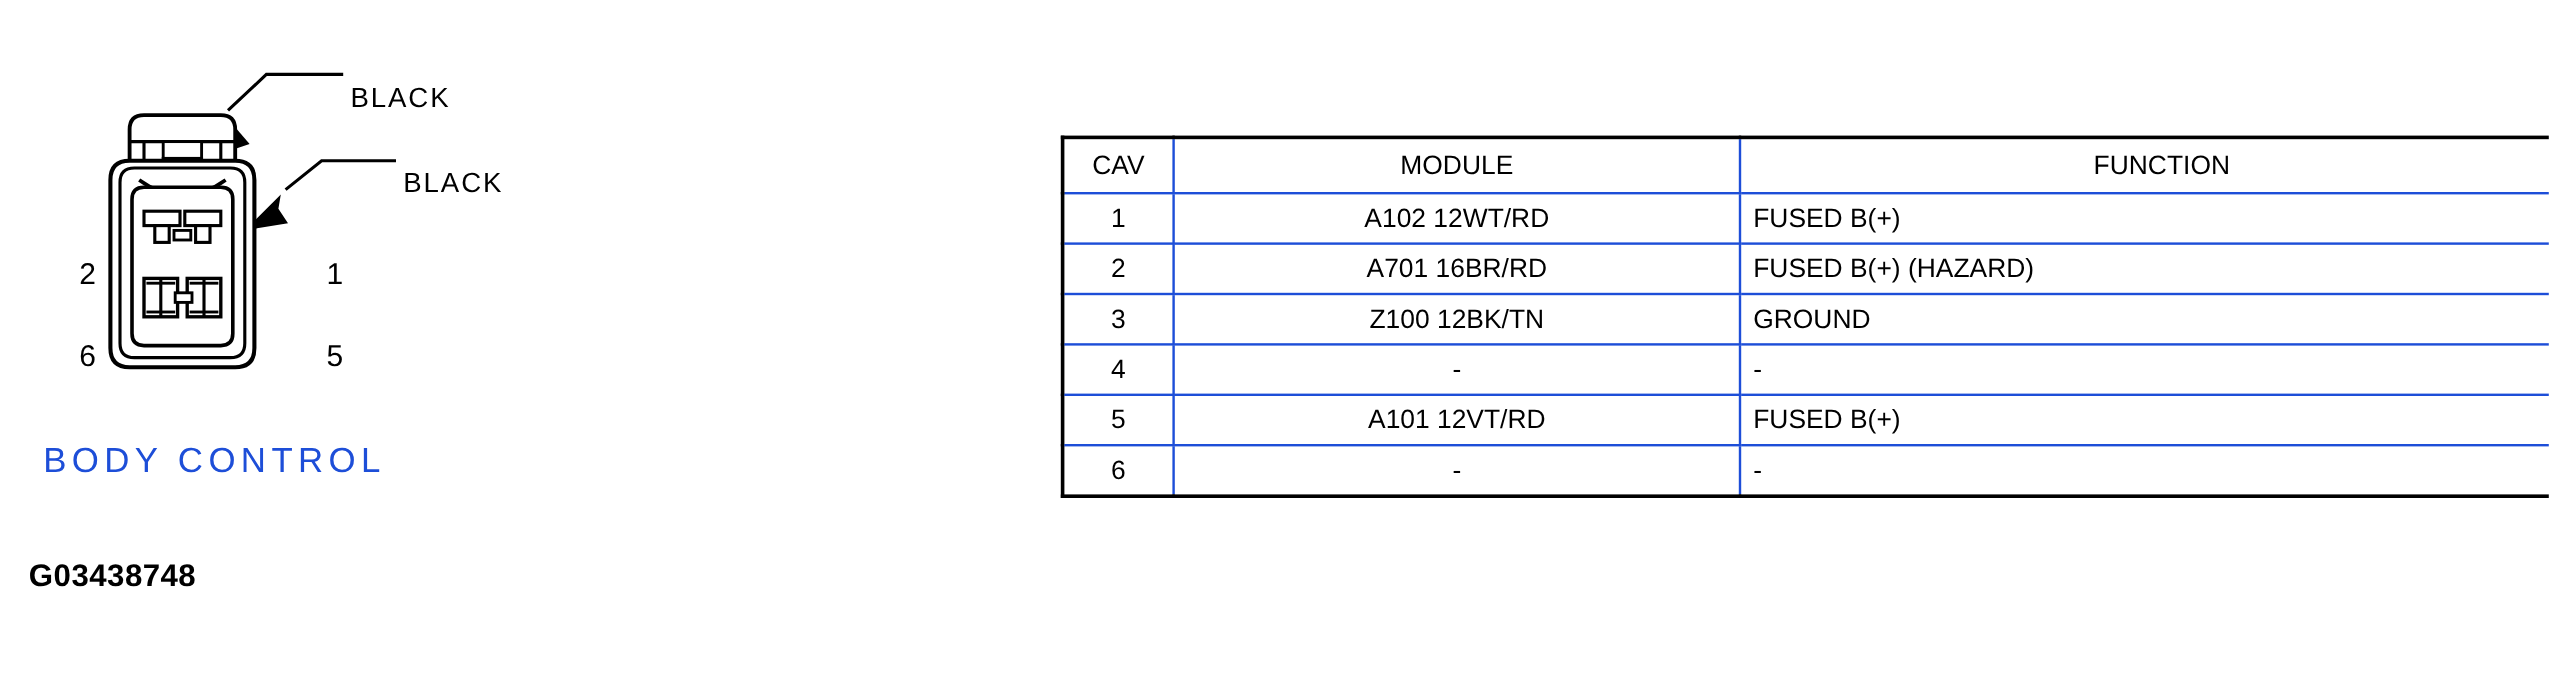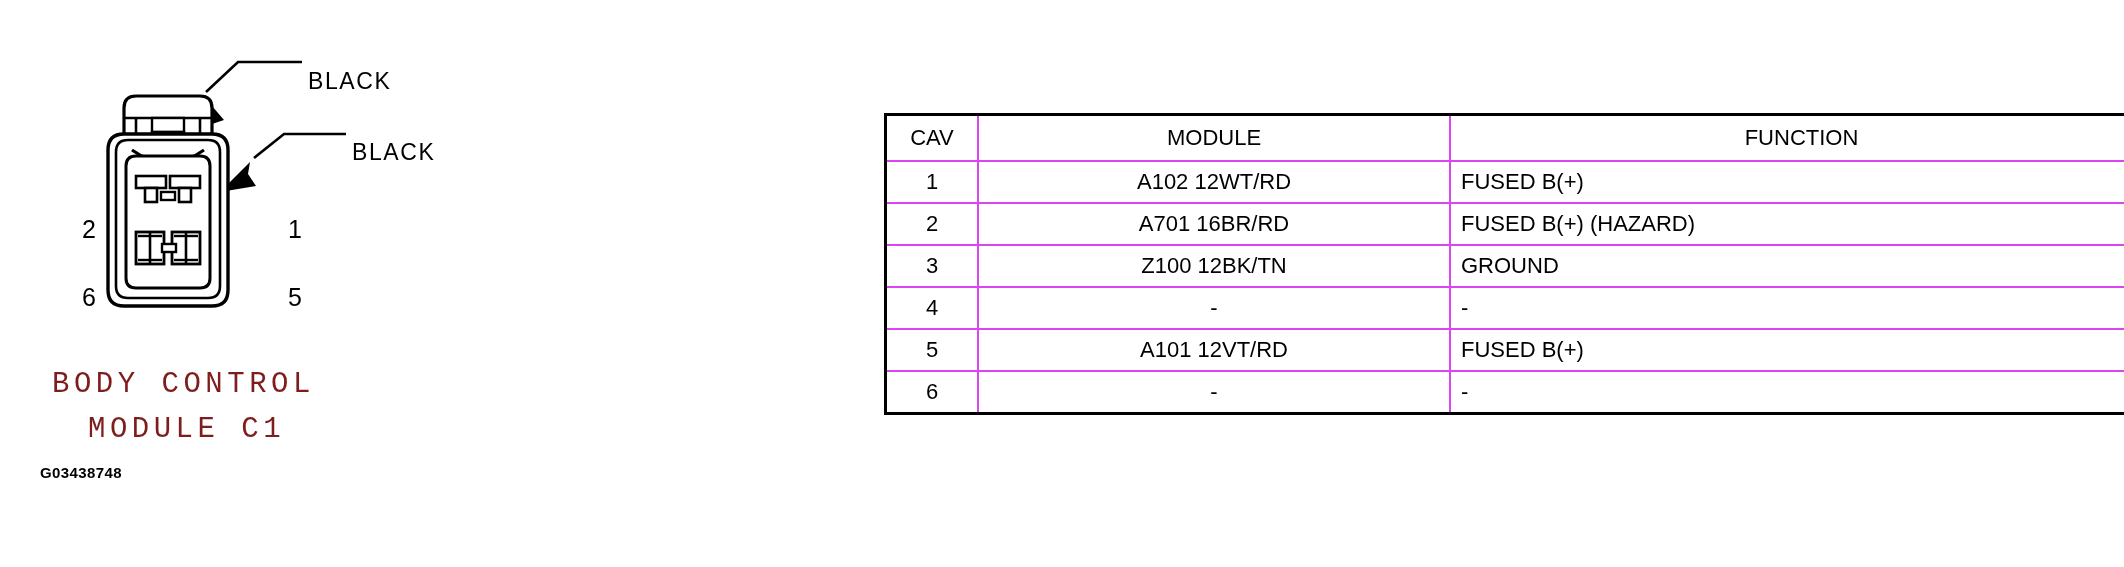--- a/index.html
+++ b/index.html
@@ -13,21 +13,21 @@
     height: 567px;
     position: relative;
     font-family: "Liberation Sans", sans-serif;
     color: #000000;
     overflow: hidden;
   }
 
   
   #connector-figure {
     position: absolute;
-    left: 16px;
+    left: 0;
     top: 0;
     width: 560px;
     height: 535px;
   }
   #connector-svg {
     position: absolute;
     left: 0;
     top: 0;
   }
 
@@ -49,35 +49,35 @@
     color: #000;
   }
   #pin-num-2 { left: 66px;  top: 215px; }
   #pin-num-6 { left: 66px;  top: 283px; }
   #pin-num-1 { left: 272px; top: 215px; }
   #pin-num-5 { left: 272px; top: 283px; }
 
   #caption-line-1,
   #caption-line-2 {
     position: absolute;
-    font-family: Liberation Mono, monospace;
+    font-family: Liberation Sans, sans-serif;
     font-size: 29px;
     letter-spacing: 4.5px;
-    color: #7f1d1d;
+    color: #1d4ed8;
     white-space: nowrap;
   }
   #caption-line-1 { left: 36px; top: 368px; }
   #caption-line-2 { left: 72px; top: 413px; }
 
   #figure-id {
     position: absolute;
     left: 24px;
     top: 464px;
     font-family: "Liberation Sans", sans-serif;
-    font-size: 15px;
+    font-size: 26px;
     font-weight: bold;
     letter-spacing: 0.4px;
     color: #000;
     white-space: nowrap;
   }
 
   
   #pinout-table-wrap {
     position: absolute;
     left: 884px;
@@ -85,21 +85,21 @@
     width: 1201px;
   }
   table#pinout-table {
     border-collapse: collapse;
     width: 100%;
     table-layout: fixed;
     background: #ffffff;
   }
   table#pinout-table th,
   table#pinout-table td {
-    border: 2px solid #d946ef;
+    border: 2px solid #1d4ed8;
     font-family: "Liberation Sans", sans-serif;
     font-size: 22px;
     font-weight: normal;
     color: #000000;
     height: 40px;
     padding: 0 10px;
     line-height: 1.1;
   }
   table#pinout-table thead th { height: 44px; }
   .col-cav      { width: 70px;  text-align: center; }
@@ -182,21 +182,20 @@
   <span class="label-black" id="label-black-top">BLACK</span>
 
   <span class="label-black" id="label-black-lower">BLACK</span>
 
   <span class="pin-number" id="pin-num-2">2</span>
   <span class="pin-number" id="pin-num-6">6</span>
   <span class="pin-number" id="pin-num-1">1</span>
   <span class="pin-number" id="pin-num-5">5</span>
 
   <span id="caption-line-1">BODY CONTROL</span>
-  <span id="caption-line-2">MODULE C1</span>
 
   <span id="figure-id">G03438748</span>
 </div>
 
 <div id="pinout-table-wrap">
   <table id="pinout-table">
     <thead>
       <tr>
         <th class="col-cav">CAV</th>
         <th class="col-circuit">MODULE</th>

